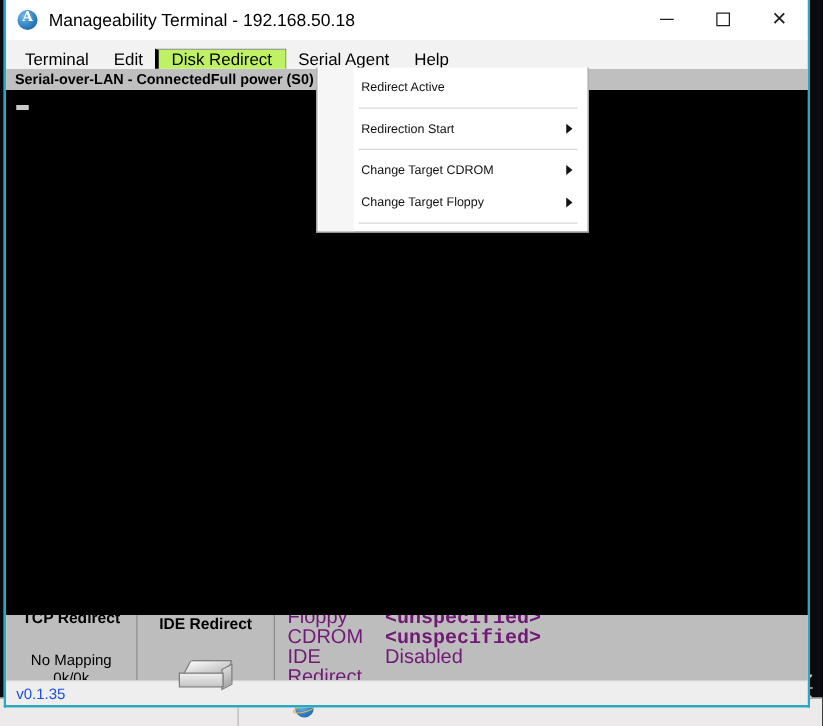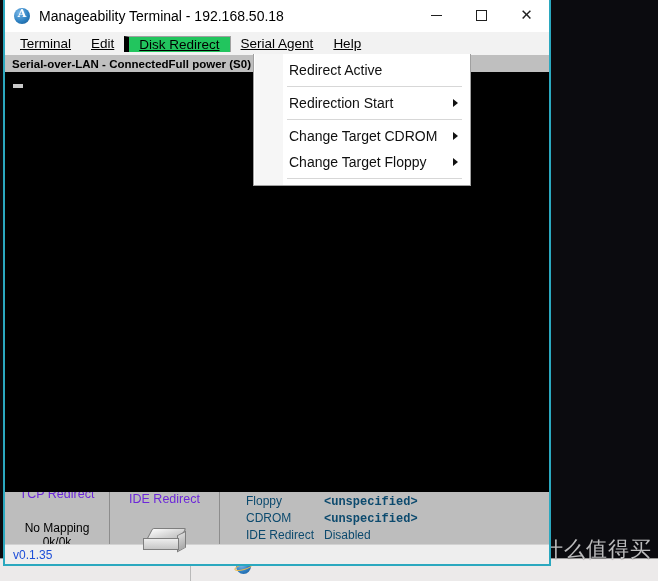--- a/index.html
+++ b/index.html
@@ -81,21 +81,21 @@
     font-family: "DejaVu Sans", sans-serif;
     text-shadow: 0 1px 1px rgba(0,0,0,.35);
     pointer-events: none;
   }
 
   
   #window {
     position: absolute;
     left: 3px;
     top: 0px;
-    width: 548px;
+    width: 645px;
     height: 566px;
     background: #ffffff;
     border: 2px solid #2ba8bf;
     border-top: none;
     box-sizing: border-box;
     display: flex;
     flex-direction: column;
   }
 
   
@@ -151,38 +151,37 @@
   }
   .wc-min span { display:block; width:11px; height:1px; background:#202020; }
   .wc-max span { display:block; width:11px; height:11px; border:1px solid #202020; box-sizing:border-box; }
 
   
   #menubar {
     height: 23px;
     flex: 0 0 23px;
     background: #f2f2f2;
     display: flex;
-    align-items: center;
+    align-items: flex-end;
     font-size: 13.5px;
     position: relative;
     z-index: 40;
-    text-decoration: underline;
   }
   .menu-item {
     padding: 0 10px;
     display: flex;
     align-items: center;
     color: #000000;
     white-space: nowrap;
     box-sizing: border-box;
   }
   .menu-item:first-child { margin-left: 5px; }
   .menu-item.open {
-    background: #22c55e;
-    border-left: 5px solid #000000;
+    background: #bef264;
+    border-left: 3px solid #000000;
     border-right: 1px solid #a0a0a0;
     border-top: 1px solid #a0a0a0;
   }
 
   
   #connbar {
     height: 17px;
     flex: 0 0 17px;
     background: #bfbfbf;
     display: flex;
@@ -237,21 +236,21 @@
     position: absolute;
     left: 1px; top: 0; bottom: 0;
     width: 28px;
     background: #f6f6f6;
   }
   .dd-item {
     position: relative;
     height: 26px;
     display: flex;
     align-items: center;
-    font-size: 14px;
+    font-size: 10px;
     color: #101010;
     padding-left: 35px;
     padding-right: 22px;
     box-sizing: border-box;
     z-index: 2;
   }
   .dd-sep {
     height: 1px;
     background: #d7d7d7;
     margin: 3px 8px 3px 33px;
@@ -288,22 +287,22 @@
   #bp-tcp {
     width: 105px;
     border-right: 1px solid #8d8d8d;
   }
   #bp-ide {
     width: 110px;
     border-right: 1px solid #8d8d8d;
   }
   .bp-title {
     font-size: 12.5px;
-    font-weight: normal;
-    color: #6d28d9;
+    font-weight: bold;
+    color: #000000;
     margin-bottom: 20px;
   }
   .bp-line {
     font-size: 12px;
     color: #000;
     line-height: 14px;
   }
   #drive-icon {
     width: 44px;
     height: 25px;
@@ -342,23 +341,22 @@
     display: flex;
     flex-direction: column;
     justify-content: center;
     padding-left: 10px;
     box-sizing: border-box;
   }
   .bp-row {
     display: flex;
     align-items: baseline;
     line-height: 16px;
-    font-size: 12px;
-    color: #0c4a6e;
-    margin-left: 16px;
+    font-size: 16px;
+    color: #701a75;
   }
   .bp-key { width: 78px; flex: 0 0 78px; }
   .bp-val-bold { font-weight: bold; font-family: Liberation Mono, monospace; }
 
   
   #versionbar {
     flex: 0 0 20px;
     height: 20px;
     background: #eeeeee;
     display: flex;

